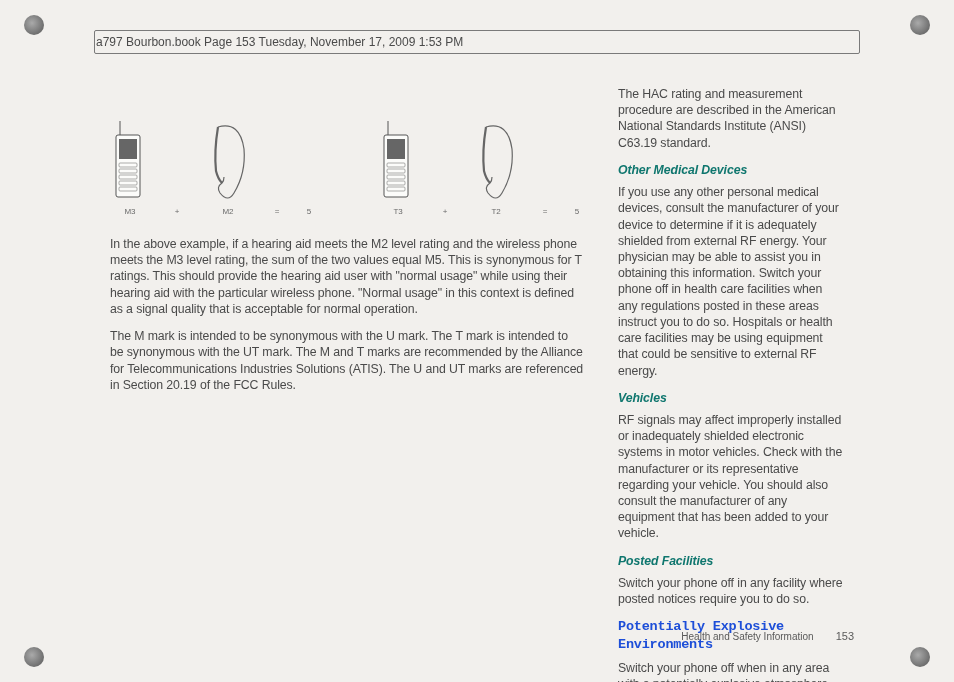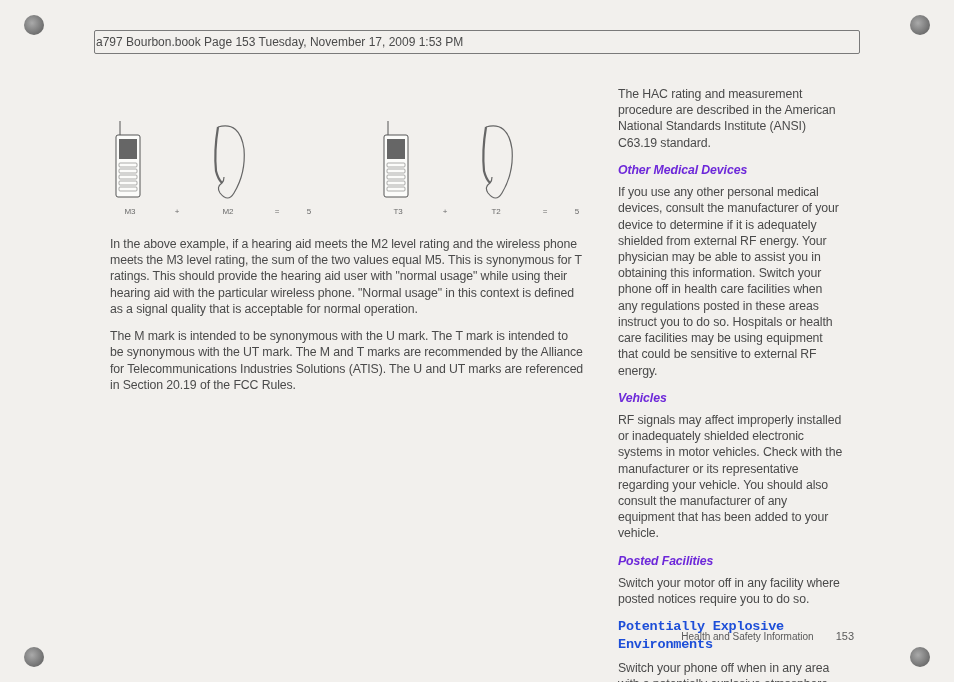--- a/index.html
+++ b/index.html
@@ -38,21 +38,21 @@
     gap: 34px;
   }
   .col {
     flex: 1 1 0;
     font-size: 12.3px;
     line-height: 1.32;
     letter-spacing: -0.1px;
   }
   .col p { margin-bottom: 11px; }
   .sub-h-blue {
-    color: #6d28d9;
+    color: #0f766e;
     font-style: italic;
     font-weight: bold;
     font-size: 12.3px;
     margin-bottom: 6px;
     margin-top: 10px;
   }
   .sub-h-main {
     color: #1d4ed8;
     font-weight: 900;
     font-size: 13.5px;
@@ -205,21 +205,21 @@
   <div class="col">
     <p>The HAC rating and measurement procedure are described in the American National Standards Institute (ANSI) C63.19 standard.</p>
 
     <div class="sub-h-blue">Other Medical Devices</div>
     <p>If you use any other personal medical devices, consult the manufacturer of your device to determine if it is adequately shielded from external RF energy. Your physician may be able to assist you in obtaining this information. Switch your phone off in health care facilities when any regulations posted in these areas instruct you to do so. Hospitals or health care facilities may be using equipment that could be sensitive to external RF energy.</p>
 
     <div class="sub-h-blue">Vehicles</div>
     <p>RF signals may affect improperly installed or inadequately shielded electronic systems in motor vehicles. Check with the manufacturer or its representative regarding your vehicle. You should also consult the manufacturer of any equipment that has been added to your vehicle.</p>
 
     <div class="sub-h-blue">Posted Facilities</div>
-    <p>Switch your motor off in any facility where posted notices require you to do so.</p>
+    <p>Switch your phone off in any facility where posted notices require you to do so.</p>
 
     <div class="sub-h-main">Potentially Explosive Environments</div>
     <p>Switch your phone off when in any area with a potentially explosive atmosphere and obey all signs and instructions. Sparks</p>
   </div>
 </div>
 
 <div class="footer">
   <span>Health and Safety Information</span>
   <span class="pgnum">153</span>
 </div>

